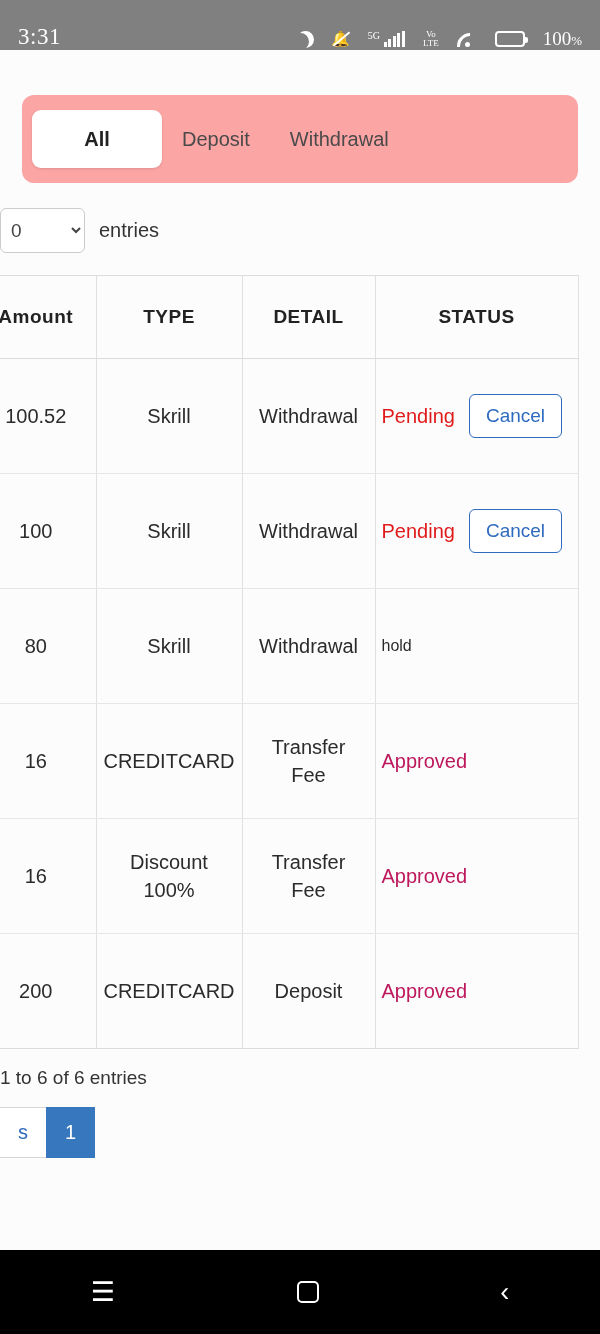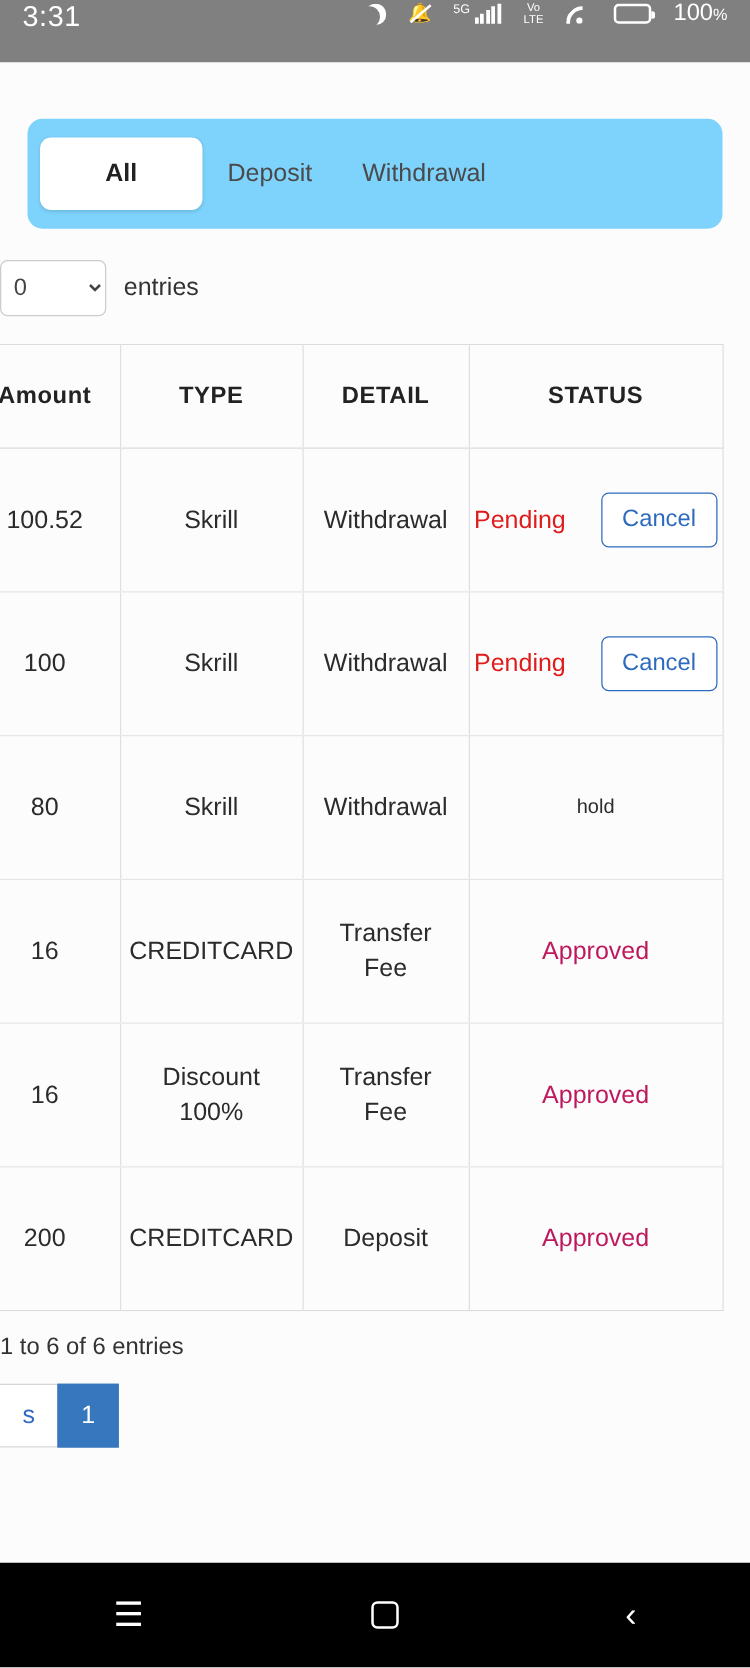--- a/index.html
+++ b/index.html
@@ -16,24 +16,25 @@
     display: flex;
     flex-direction: column;
   }
 
   
   .statusbar {
     height: 50px;
     background: #808080;
     color: #ffffff;
     display: flex;
-    align-items: flex-start;
+    align-items: flex-end;
     justify-content: space-between;
     padding: 0 18px;
     flex: 0 0 50px;
+    font-family: Liberation Serif, serif;
   }
   .statusbar .clock {
     font-size: 23px;
     letter-spacing: 0.5px;
   }
   .statusbar .icons {
     display: flex;
     align-items: center;
     gap: 18px;
   }
@@ -152,21 +153,21 @@
     border: none;
     border-radius: 7px;
     padding: 15px 22px;
     font-size: 20px;
     color: #3d3d3d;
     font-family: "Liberation Sans", sans-serif;
   }
 
   .tabs {
     margin: 45px 22px 0 22px;
-    background: #7dd3fc;
+    background: #fca5a5;
     border-radius: 12px;
     height: 88px;
     display: flex;
     align-items: center;
     padding: 0 10px;
   }
   .tab {
     flex: 0 0 auto;
     text-align: center;
     font-size: 20px;
@@ -243,22 +244,22 @@
   }
   table.txn th:nth-child(1), table.txn td:nth-child(1) { width: 120px; }
   table.txn th:nth-child(2), table.txn td:nth-child(2) { width: 146px; border-left: 1px solid #e0e0e0; }
   table.txn th:nth-child(3), table.txn td:nth-child(3) { width: 133px; border-left: 1px solid #e0e0e0; }
   table.txn th:nth-child(4), table.txn td:nth-child(4) { width: 203px; border-left: 1px solid #e0e0e0; border-right: 1px solid #e0e0e0; }
   table.txn tr:last-child td { border-bottom: 1px solid #dcdcdc; }
 
   .status-cell {
     display: flex;
     align-items: center;
-    justify-content: center;
-    gap: 28px;
+    justify-content: flex-start;
+    gap: 14px;
   }
   .status-pending { color: #e01b1b; font-size: 20px; }
   .status-approved { color: #be185d; font-size: 20px; }
   .status-plain { color: #2b2b2b; font-size: 16px; }
   .cancel-btn {
     border: 1px solid #2e6bbf;
     color: #2e6bbf;
     background: #ffffff;
     border-radius: 6px;
     font-size: 19px;

